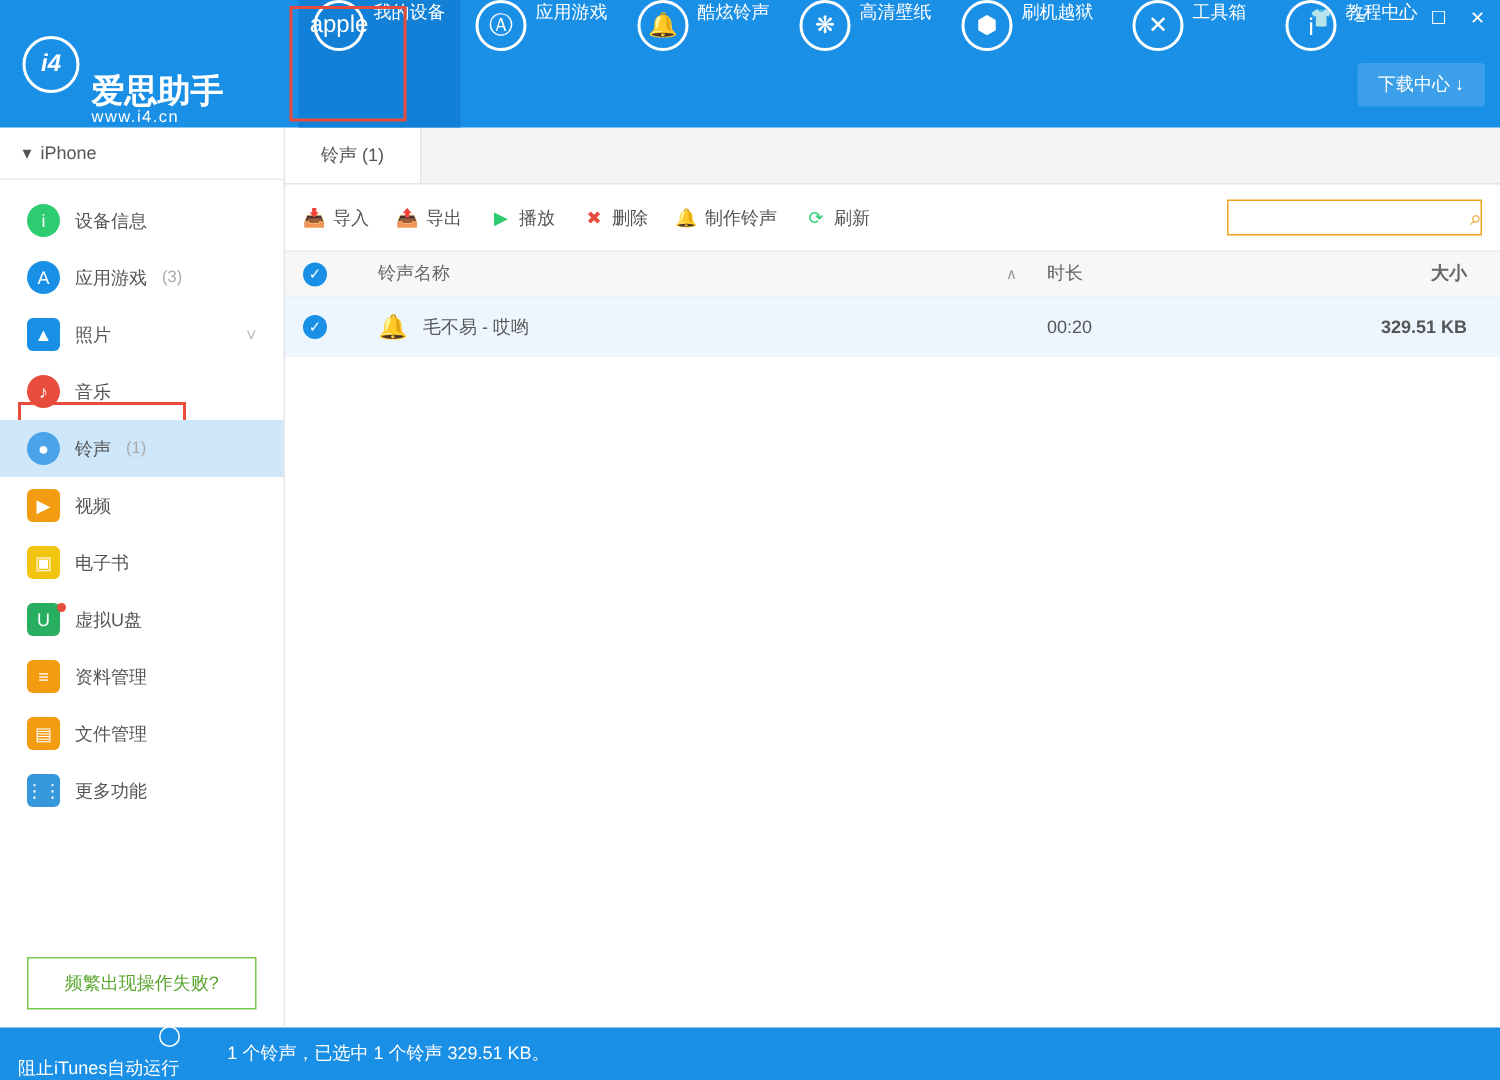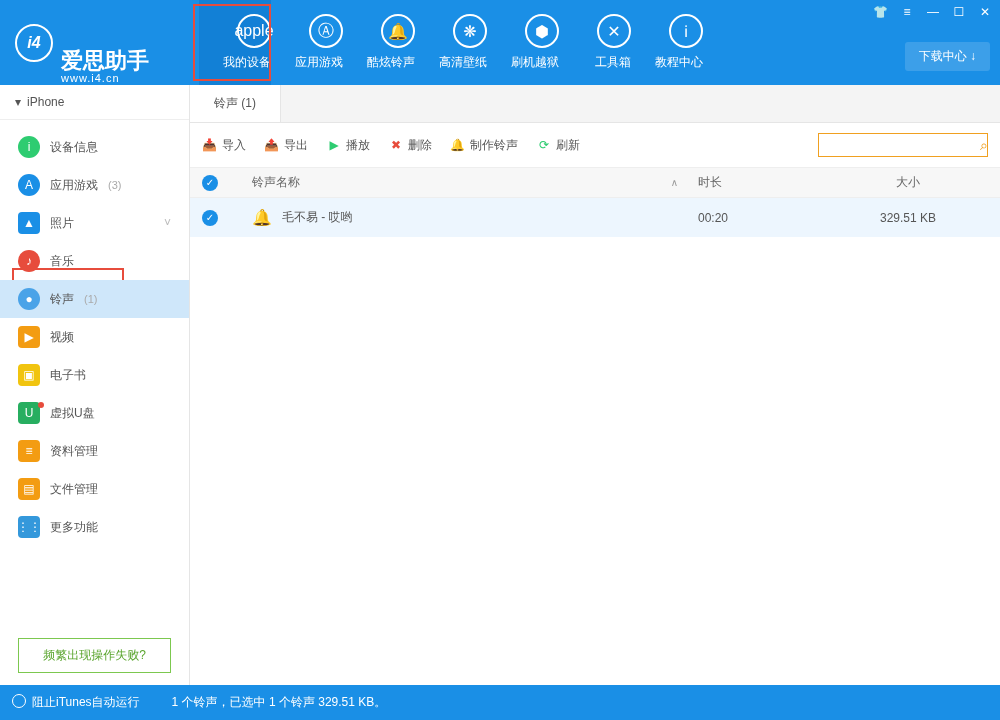--- a/index.html
+++ b/index.html
@@ -5,21 +5,21 @@
 * { margin: 0; padding: 0; box-sizing: border-box; font-family: "Microsoft YaHei", Arial, sans-serif; }
 body { width: 1000px; height: 720px; overflow: hidden; background: #fff; font-size: 12px; }
 
 .header { background: linear-gradient(#1a8fe6, #1a8fe6); height: 85px; display: flex; color: #fff; position: relative; }
 .logo-area { width: 199px; display: flex; align-items: center; padding-left: 15px; gap: 8px; }
 .logo-badge { width: 38px; height: 38px; border-radius: 50%; border: 2px solid #fff; display: flex; align-items: center; justify-content: center; font-size: 16px; font-weight: bold; font-style: italic; }
 .logo-text .title { font-size: 22px; font-weight: bold; line-height: 1; margin-top: 48px; }
 .logo-text .sub { font-size: 11px; letter-spacing: 1px; }
 
 .top-nav { display: flex; flex: 1; }
-.nav-item { width: 72px; display: flex; flex-direction: column; align-items: flex-end; justify-content: center; gap: 6px; cursor: pointer; position: relative; }
+.nav-item { width: 108px; display: flex; flex-direction: row; align-items: flex-start; justify-content: center; gap: 6px; cursor: pointer; position: relative; }
 .nav-item.active { background: #1280d6; }
 .nav-icon { width: 34px; height: 34px; border-radius: 50%; border: 2px solid #fff; display: flex; align-items: center; justify-content: center; font-size: 16px; }
 .nav-label { font-size: 12px; }
 
 .win-controls { position: absolute; right: 6px; top: 4px; display: flex; gap: 8px; align-items: center; }
 .win-btn { width: 18px; height: 16px; display: flex; align-items: center; justify-content: center; color: #fff; font-size: 12px; cursor: pointer; }
 .download-center { position: absolute; right: 10px; top: 42px; background: rgba(255,255,255,0.15); padding: 6px 14px; border-radius: 3px; font-size: 12px; cursor: pointer; text-align: right; }
 
 .body-area { display: flex; height: 600px; }
 .sidebar { width: 190px; border-right: 1px solid #e5e5e5; display: flex; flex-direction: column; }
@@ -42,30 +42,30 @@
 .tb-btn { display: flex; align-items: center; gap: 4px; cursor: pointer; }
 .tb-icon { width: 16px; height: 16px; display: inline-flex; align-items: center; justify-content: center; }
 .search-box { margin-left: auto; width: 170px; height: 24px; border: 1px solid #f0a020; display: flex; align-items: center; padding: 0 6px; }
 .search-box input { border: none; outline: none; flex: 1; font-size: 12px; }
 .search-ic { color: #f0a020; font-size: 14px; }
 
 .table-head { display: flex; align-items: center; background: #f7f7f7; border-top: 1px solid #eee; border-bottom: 1px solid #eee; padding: 6px 12px; color: #666; }
 .th-check { width: 30px; }
 .th-name { flex: 1; padding-left: 20px; display: flex; align-items: center; gap: 6px; }
 .th-dur { width: 140px; }
-.th-size { width: 150px; text-align: center; padding-right: 10px; }
+.th-size { width: 150px; text-align: right; padding-right: 10px; font-weight: bold; }
 .sort-arrow { color: #999; font-size: 10px; margin-left: auto; margin-right: 20px; }
 
 .row { display: flex; align-items: center; padding: 10px 12px; background: #edf6fe; color: #555; }
 .row .th-name { display: flex; align-items: center; gap: 10px; }
 .check-circle { width: 16px; height: 16px; border-radius: 50%; background: #1a8fe6; color: #fff; display: flex; align-items: center; justify-content: center; font-size: 10px; }
 .bell-ic { color: #4aa3e8; font-size: 16px; }
 
 .footer { height: 35px; background: #1a8fe6; color: #fff; display: flex; align-items: center; padding: 0 12px; gap: 14px; font-size: 12px; }
-.ft-left { display: flex; align-items: flex-start; gap: 6px; cursor: pointer; }
+.ft-left { display: flex; align-items: flex-end; gap: 6px; cursor: pointer; flex-direction: column; }
 .ft-status { margin-left: 18px; }
 .ft-right { margin-left: auto; display: flex; align-items: center; gap: 10px; }
 .ft-btn { border: 1px solid rgba(255,255,255,0.7); padding: 3px 10px; border-radius: 2px; cursor: pointer; }
 
 .hl-red { position: absolute; border: 2px solid #e74c3c; pointer-events: none; }
 </style>
 </head>
 <body>
 
 <div class="header">

